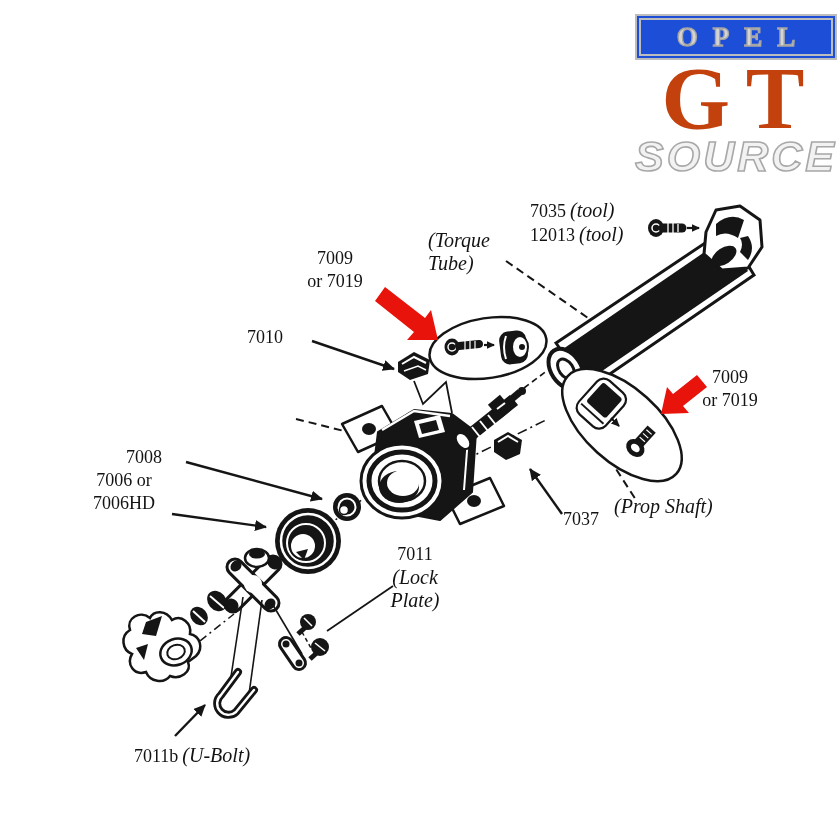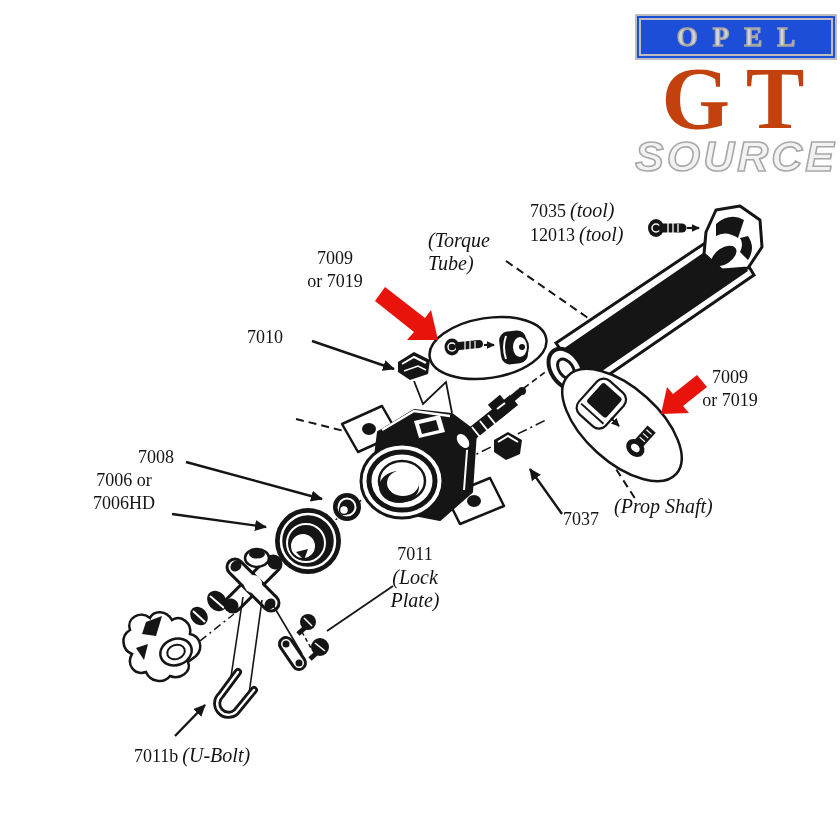--- a/index.html
+++ b/index.html
@@ -239,21 +239,21 @@
   <div class="lbl num ctr" style="left:293px;top:247px;width:84px;">
     <div>7009</div>
     <div>or 7019</div>
   </div>
 
   <div class="lbl num" style="left:247px;top:326px;">
     <div>7010</div>
   </div>
 
 
-  <div class="lbl num" style="left:138px;top:446px;">
+  <div class="lbl num" style="left:126px;top:446px;">
     <div>7008</div>
   </div>
 
   <div class="lbl num ctr" style="left:82px;top:469px;width:84px;">
     <div>7006 or</div>
     <div>7006HD</div>
   </div>
 
   <div class="lbl ctr" style="left:383px;top:543px;width:64px;">
     <div class="num">7011</div>

